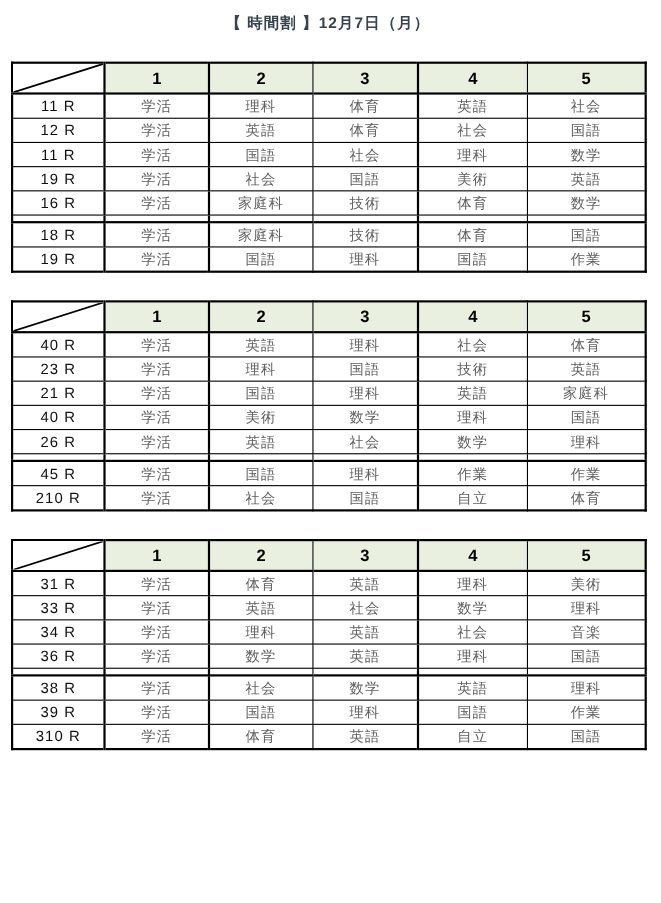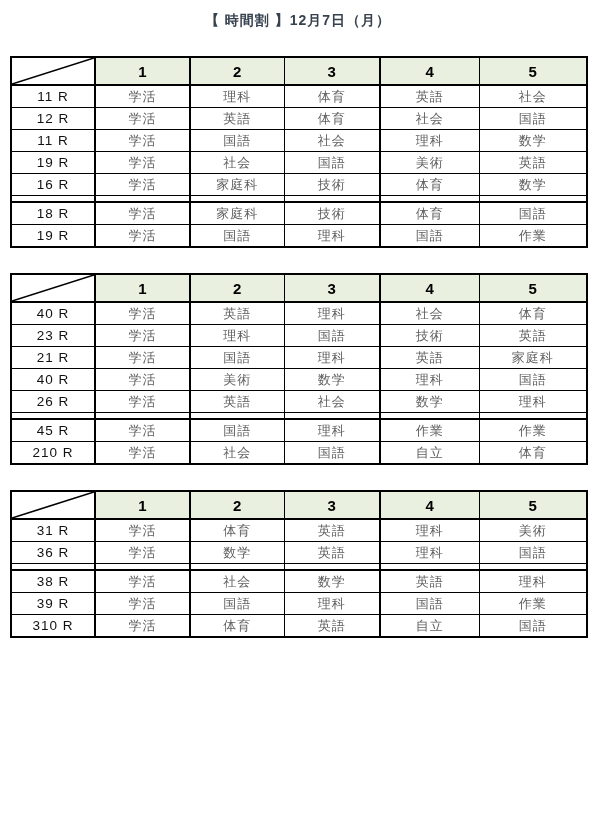--- a/index.html
+++ b/index.html
@@ -269,20 +269,36 @@
         <tbody>
           <tr>
             <td class="class-cell">31 R</td>
             <td class="subject-cell">学活</td>
             <td class="subject-cell">体育</td>
             <td class="subject-cell">英語</td>
             <td class="subject-cell">理科</td>
             <td class="subject-cell">美術</td>
           </tr>
           <tr>
+            <td class="class-cell">33 R</td>
+            <td class="subject-cell">学活</td>
+            <td class="subject-cell">英語</td>
+            <td class="subject-cell">社会</td>
+            <td class="subject-cell">数学</td>
+            <td class="subject-cell">理科</td>
+          </tr>
+          <tr>
+            <td class="class-cell">34 R</td>
+            <td class="subject-cell">学活</td>
+            <td class="subject-cell">理科</td>
+            <td class="subject-cell">英語</td>
+            <td class="subject-cell">社会</td>
+            <td class="subject-cell">音楽</td>
+          </tr>
+          <tr>
             <td class="class-cell">36 R</td>
             <td class="subject-cell">学活</td>
             <td class="subject-cell">数学</td>
             <td class="subject-cell">英語</td>
             <td class="subject-cell">理科</td>
             <td class="subject-cell">国語</td>
           </tr>
           <tr class="spacer">
             <td></td>
             <td></td>

